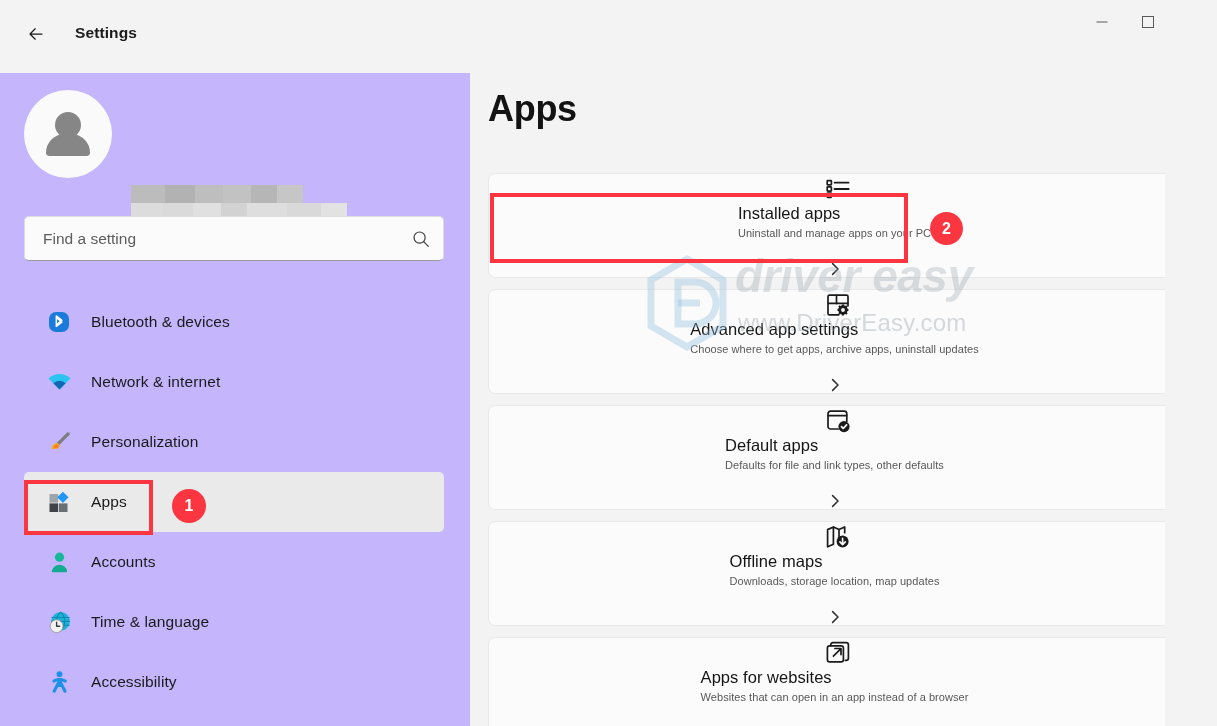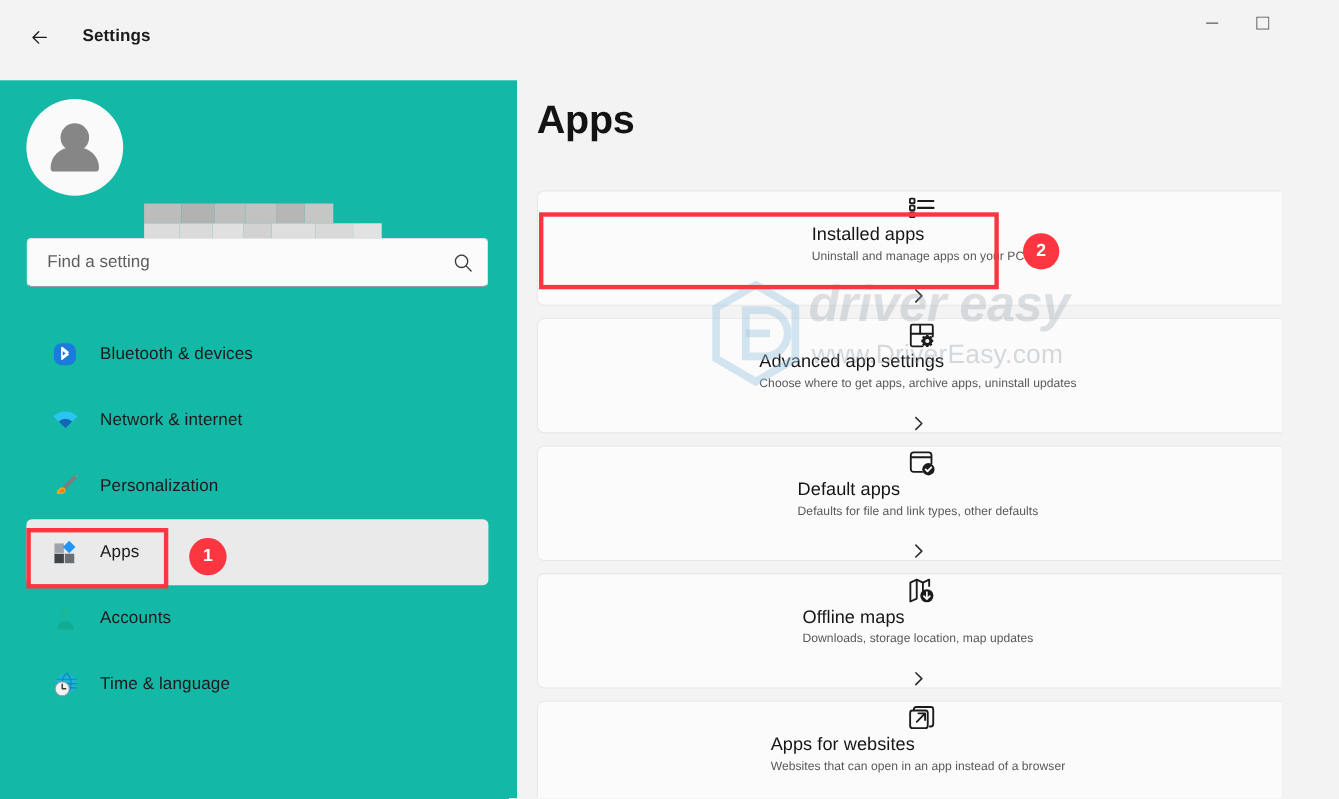--- a/index.html
+++ b/index.html
@@ -65,21 +65,21 @@
     height: 3px;
     background: #2b2b2b;
   }
 
   
   .sidebar {
     position: absolute;
     left: 0; top: 73px;
     width: 470px;
     height: 653px;
-    background: #14b8a6;
+    background: #c4b5fd;
   }
   .profile {
     position: absolute;
     left: 24px; top: 17px;
     display: flex;
     align-items: center;
   }
   .avatar {
     width: 88px; height: 88px;
     border-radius: 50%;
@@ -454,20 +454,29 @@
             <circle cx="13.6" cy="11.4" r="9.3" fill="#1db3d9"></circle>
             <path d="M13.6 2.1c2.6 2 4 5.5 4 9.3s-1.4 7.3-4 9.3c-2.6-2-4-5.5-4-9.3s1.4-7.3 4-9.3z" fill="none" stroke="#0e8ab3" stroke-width="1.1"></path>
             <path d="M4.6 7.5h18M4.6 15.3h18M4.3 11.4h18.6" stroke="#0e8ab3" stroke-width="1.1" fill="none"></path>
             <circle cx="9.6" cy="16.2" r="6.4" fill="#f2f2f2" stroke="#9a9a9a" stroke-width="0.9"></circle>
             <path d="M9.6 12.1v4.1h3.1" stroke="#3a3a3a" stroke-width="1.35" fill="none" stroke-linecap="round" stroke-linejoin="round"></path>
           </svg>
         </span>
         <span class="navlabel">Time &amp; language</span>
       </div>
 
+      <div class="navitem">
+        <span class="navicon">
+          <svg width="25" height="25" viewBox="0 0 25 25">
+            <circle cx="12.5" cy="4.2" r="2.9" fill="#1e90e8"></circle>
+            <path d="M12.5 8.1c2.4 0 4.6.7 6.5 1.7.8.4 1 1.4.6 2.1-.4.7-1.3.9-2 .5-.9-.5-1.9-.9-2.9-1.1l2.6 5.1 2.1 4.1c.4.8.1 1.7-.7 2.1-.8.4-1.7.1-2.1-.7l-2.4-4.8h-3.2L8.6 21.9c-.4.8-1.3 1.1-2.1.7-.8-.4-1.1-1.3-.7-2.1l2.1-4.1 2.6-5.1c-1 .2-2 .6-2.9 1.1-.7.4-1.6.2-2-.5-.4-.7-.2-1.7.6-2.1 1.9-1 4.1-1.7 6.3-1.7z" fill="#1e90e8"></path>
+          </svg>
+        </span>
+        <span class="navlabel">Accessibility</span>
+      </div>
 
     </div>
   </div>
 
   <div class="main">
 
     <div class="page-title">Apps</div>
 
     <div class="cards">
 

